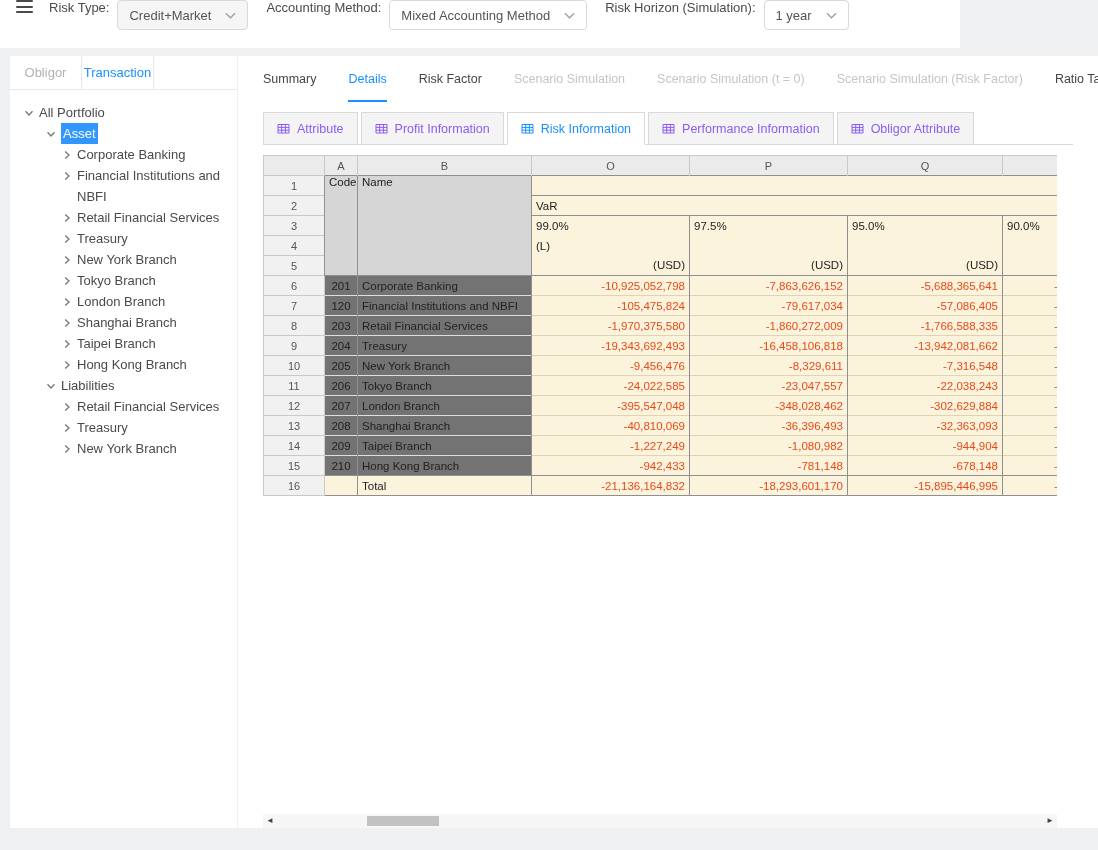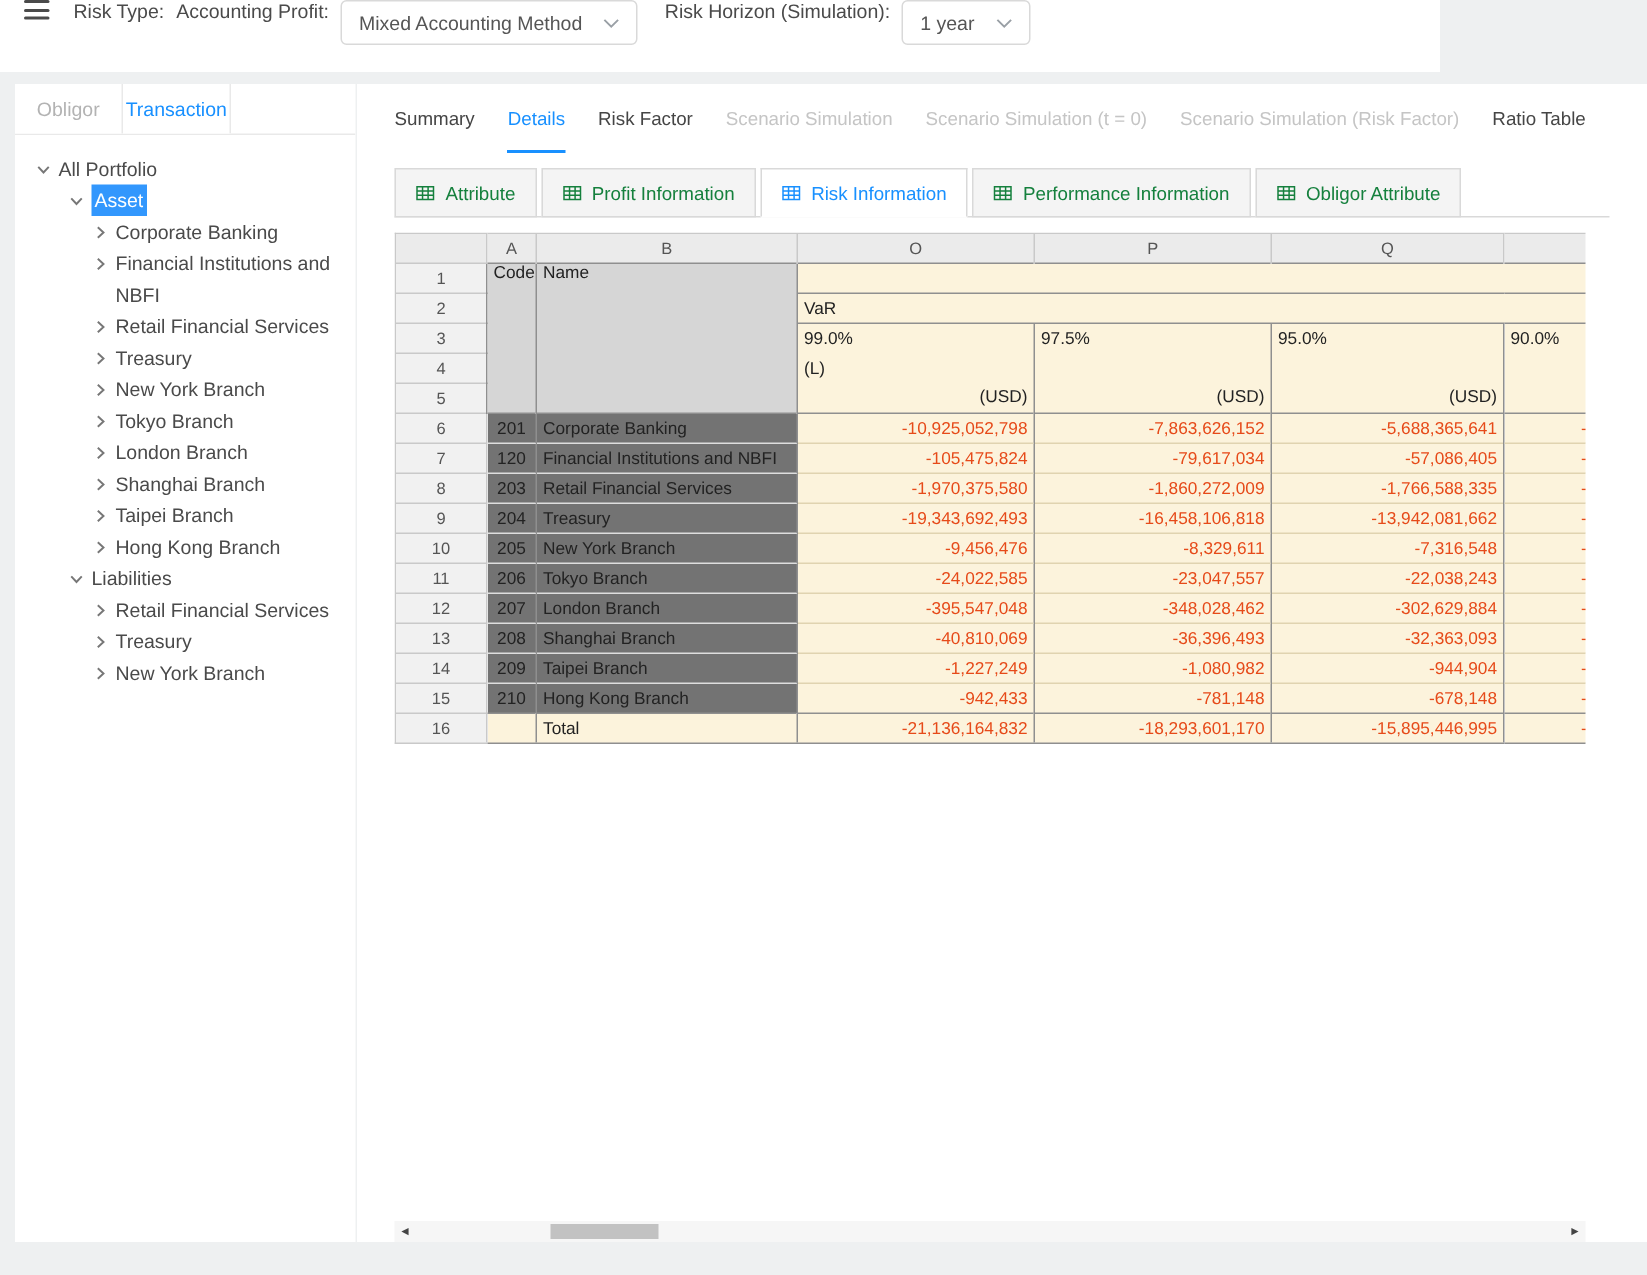--- a/index.html
+++ b/index.html
@@ -23,26 +23,26 @@
   .tree{padding:12px 6px 0 12px;font-size:13px;color:#4a4a4a}
   .tree-item{display:flex;align-items:flex-start;line-height:21px;cursor:pointer}
   .tree-item .chev{flex:0 0 10px;width:10px;height:10px;margin:6px 5px 0 0}
   .chev.down{transform:rotate(90deg)}
   .lvl0{padding-left:2px}.lvl1{padding-left:24px}.lvl2{padding-left:40px}
   .tree-label{flex:1;min-width:0}
   .tree-label.selected{flex:none;background:#3297fd;color:#fff;padding:0 2px}
 
   
   .main{position:absolute;left:238px;top:56px;width:860px;height:772px;background:#fff;overflow:hidden}
-  .main-tabs{display:flex;gap:22px;padding:0 25px;height:46px;align-items:stretch;white-space:nowrap;overflow:hidden}
+  .main-tabs{display:flex;gap:32px;padding:0 25px;height:46px;align-items:stretch;white-space:nowrap;overflow:hidden}
   .tab{display:flex;align-items:center;font-size:12.5px;color:#454545;border-bottom:2px solid transparent;cursor:pointer;padding-top:2px;flex:none}
   .tab.active{color:#1890ff;border-bottom-color:#1890ff}
   .tab.disabled{color:#c5c5c5;cursor:default}
   .subtabs{margin:10px 25px 0;display:flex;border-bottom:1px solid #d9d9d9;white-space:nowrap}
-  .subtab{display:inline-flex;align-items:center;gap:7px;border:1px solid #d9d9d9;background:#f4f4f4;color:#15803d;font-size:12.5px;padding:0 13px;height:33px;margin-right:3px;margin-bottom:-1px;cursor:pointer;font-family:inherit;flex:none}
+  .subtab{display:inline-flex;align-items:center;gap:7px;border:1px solid #d9d9d9;background:#f4f4f4;color:#8b5cf6;font-size:12.5px;padding:0 13px;height:33px;margin-right:3px;margin-bottom:-1px;cursor:pointer;font-family:inherit;flex:none}
   .subtab.active{background:#fff;color:#1890ff;border-bottom-color:#fff}
   .grid-ic{width:13px;height:13px}
 
   
   .sheet-wrap{margin:10px 0 0 25px;width:794px;overflow:hidden}
   #sheet{border-collapse:collapse;table-layout:fixed;width:897px;font-size:11.5px;color:#222}
   #sheet td{height:20px;padding:0 4px;border-left:1px solid #c9c9c9;border-top:1px solid #c9c9c9;text-align:left;white-space:nowrap;overflow:hidden}
   .corner,.letter{background:#ebebeb;color:#555;text-align:center !important;font-size:11px}
   .rn{background:#f1f1f1;color:#555;text-align:center !important;font-size:11px}
   .ghead{background:#d6d6d6;vertical-align:top;border-left-color:#8f8f8f !important;border-top-color:#8f8f8f !important}
@@ -70,22 +70,28 @@
 <body>
 
 <div class="topbar">
   <span class="menu-icon">
       <i></i>
       <i></i>
       <i></i>
     </span>
 
   <span class="tb-label">Risk Type:</span>
-
-  <span class="tb-label">Accounting Profit:</span>
+  <span class="select gray">
+    <span>Credit+Market</span>
+    <svg class="sel-chev" viewBox="0 0 12 7">
+        <path d="M1 1 L6 6 L11 1" fill="none" stroke="#9aa0a6" stroke-width="1.4"></path>
+      </svg>
+  </span>
+
+  <span class="tb-label">Accounting Method:</span>
   <span class="select">
     <span>Mixed Accounting Method</span>
     <svg class="sel-chev" viewBox="0 0 12 7">
         <path d="M1 1 L6 6 L11 1" fill="none" stroke="#9aa0a6" stroke-width="1.4"></path>
       </svg>
   </span>
 
   <span class="tb-label">Risk Horizon (Simulation):</span>
   <span class="select">
     <span>1 year</span>

